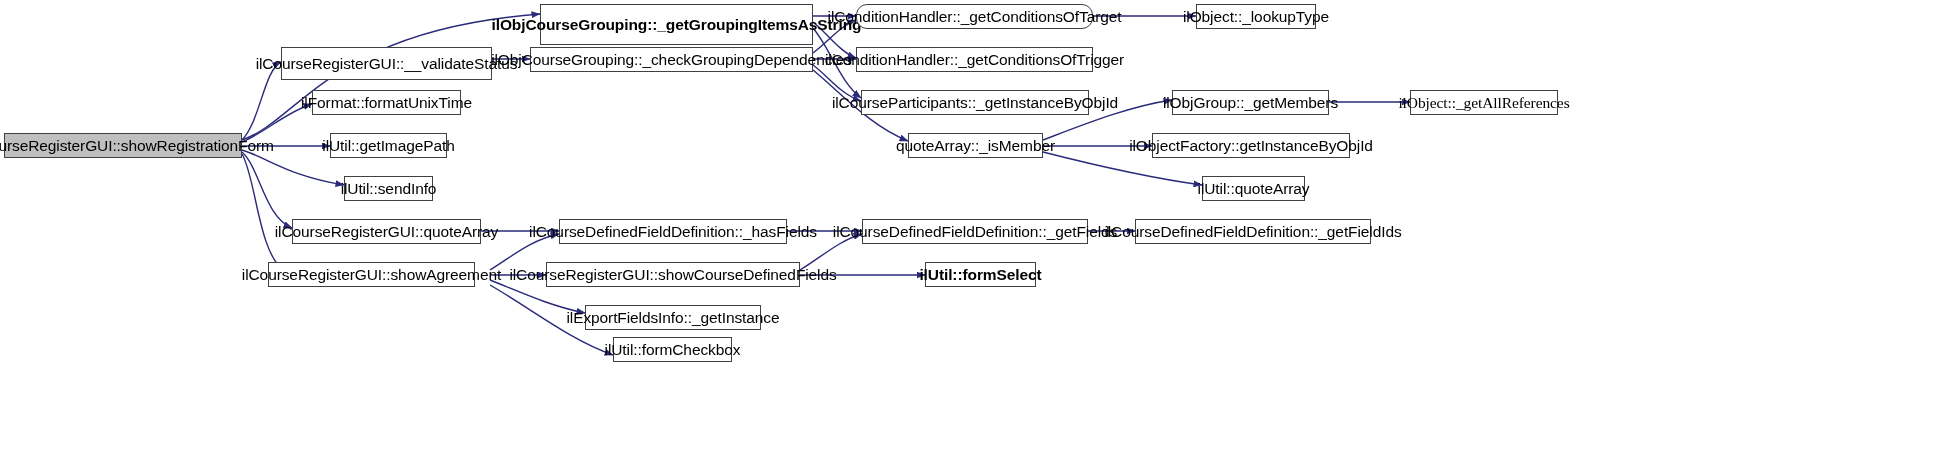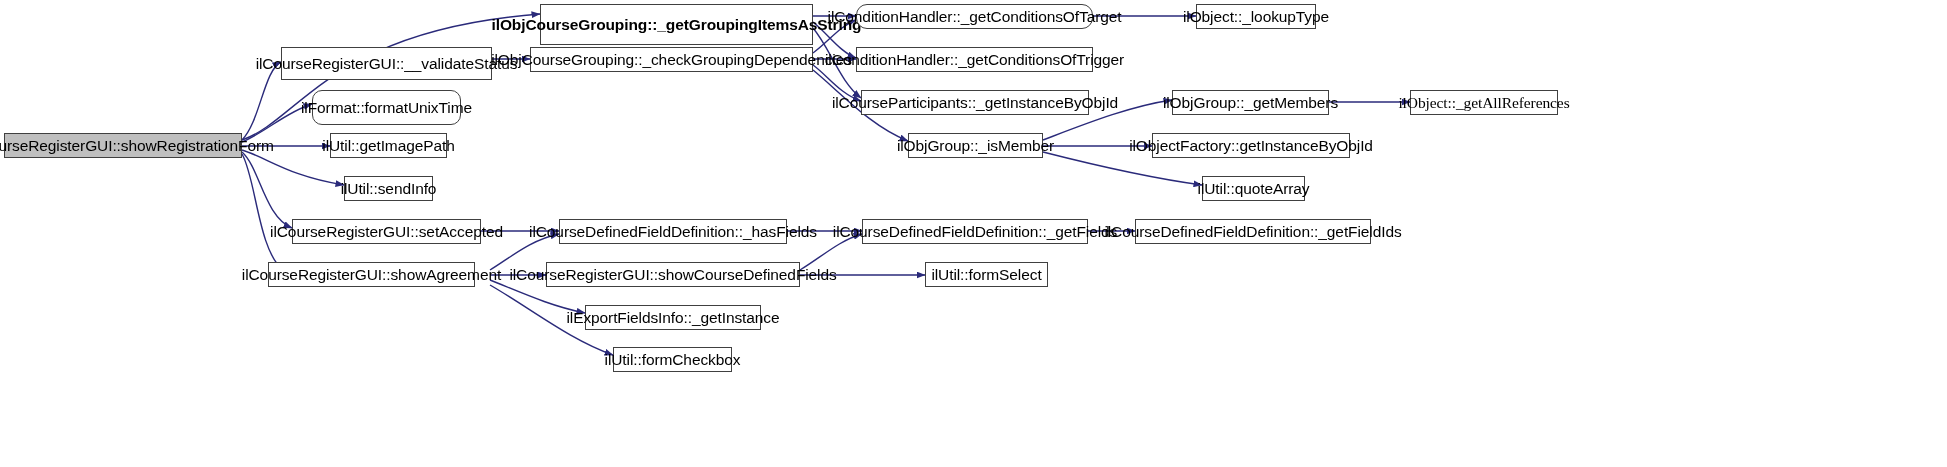--- a/index.html
+++ b/index.html
@@ -90,31 +90,31 @@
         <path d="M1088,231 L1135,231" fill="none" stroke="#2a2a7a" stroke-width="1.4" marker-end="url(#arrowhead)"></path>
       </g>
   </svg>
   <div id="nodes-group">
       <div class="node root" style="left: 4px; top: 133px; width: 238px; height: 25px;">
         <span class="node-label">ilCourseRegisterGUI::showRegistrationForm</span>
       </div>
       <div class="node" style="left: 281px; top: 47px; width: 211px; height: 33px; justify-content: center;">
         <span class="node-label">ilCourseRegisterGUI::__validateStatus</span>
       </div>
-      <div class="node" style="left: 312px; top: 90px; width: 149px; height: 35px; border-radius: 10px;">
+      <div class="node" style="left: 312px; top: 90px; width: 149px; height: 25px;">
         <span class="node-label">ilFormat::formatUnixTime</span>
       </div>
       <div class="node" style="left: 330px; top: 133px; width: 117px; height: 25px;">
         <span class="node-label">ilUtil::getImagePath</span>
       </div>
       <div class="node" style="left: 344px; top: 176px; width: 89px; height: 25px;">
         <span class="node-label">ilUtil::sendInfo</span>
       </div>
       <div class="node" style="left: 292px; top: 219px; width: 189px; height: 25px;">
-        <span class="node-label">ilCourseRegisterGUI::setAccepted</span>
+        <span class="node-label">ilCourseRegisterGUI::quoteArray</span>
       </div>
       <div class="node" style="left: 268px; top: 262px; width: 207px; height: 25px;">
         <span class="node-label">ilCourseRegisterGUI::showAgreement</span>
       </div>
       <div class="node" style="left: 540px; top: 4px; width: 273px; height: 41px; font-weight: bold;">
         <span class="node-label">ilObjCourseGrouping::_getGroupingItemsAsString</span>
       </div>
       <div class="node" style="left: 530px; top: 47px; width: 283px; height: 25px;">
         <span class="node-label">ilObjCourseGrouping::_checkGroupingDependencies</span>
       </div>
@@ -124,21 +124,21 @@
       <div class="node" style="left: 856px; top: 47px; width: 237px; height: 25px;">
         <span class="node-label">ilConditionHandler::_getConditionsOfTrigger</span>
       </div>
       <div class="node" style="left: 861px; top: 90px; width: 228px; height: 25px;">
         <span class="node-label">ilCourseParticipants::_getInstanceByObjId</span>
       </div>
       <div class="node" style="left: 1196px; top: 4px; width: 120px; height: 25px;">
         <span class="node-label">ilObject::_lookupType</span>
       </div>
       <div class="node" style="left: 908px; top: 133px; width: 135px; height: 25px;">
-        <span class="node-label">ilObjGroup::_isMember</span>
+        <span class="node-label">quoteArray::_isMember</span>
       </div>
       <div class="node" style="left: 1172px; top: 90px; width: 157px; height: 25px;">
         <span class="node-label">ilObjGroup::_getMembers</span>
       </div>
       <div class="node" style="left: 1152px; top: 133px; width: 198px; height: 25px;">
         <span class="node-label">ilObjectFactory::getInstanceByObjId</span>
       </div>
       <div class="node" style="left: 1202px; top: 176px; width: 103px; height: 25px;">
         <span class="node-label">ilUtil::quoteArray</span>
       </div>
@@ -147,26 +147,26 @@
       </div>
       <div class="node" style="left: 559px; top: 219px; width: 228px; height: 25px;">
         <span class="node-label">ilCourseDefinedFieldDefinition::_hasFields</span>
       </div>
       <div class="node" style="left: 546px; top: 262px; width: 254px; height: 25px;">
         <span class="node-label">ilCourseRegisterGUI::showCourseDefinedFields</span>
       </div>
       <div class="node" style="left: 585px; top: 305px; width: 176px; height: 25px;">
         <span class="node-label">ilExportFieldsInfo::_getInstance</span>
       </div>
-      <div class="node" style="left: 613px; top: 347px; width: 119px; height: 25px; align-items: center;">
+      <div class="node" style="left: 613px; top: 337px; width: 119px; height: 25px; align-items: center;">
         <span class="node-label">ilUtil::formCheckbox</span>
       </div>
       <div class="node" style="left: 862px; top: 219px; width: 226px; height: 25px;">
         <span class="node-label">ilCourseDefinedFieldDefinition::_getFields</span>
       </div>
-      <div class="node" style="left: 925px; top: 262px; width: 123px; height: 25px;">
+      <div class="node" style="left: 925px; top: 262px; width: 111px; height: 25px; font-weight: bold;">
         <span class="node-label">ilUtil::formSelect</span>
       </div>
       <div class="node" style="left: 1135px; top: 219px; width: 236px; height: 25px; text-align: center;">
         <span class="node-label">ilCourseDefinedFieldDefinition::_getFieldIds</span>
       </div>
     </div>
 </div>
 
 </body></html>

